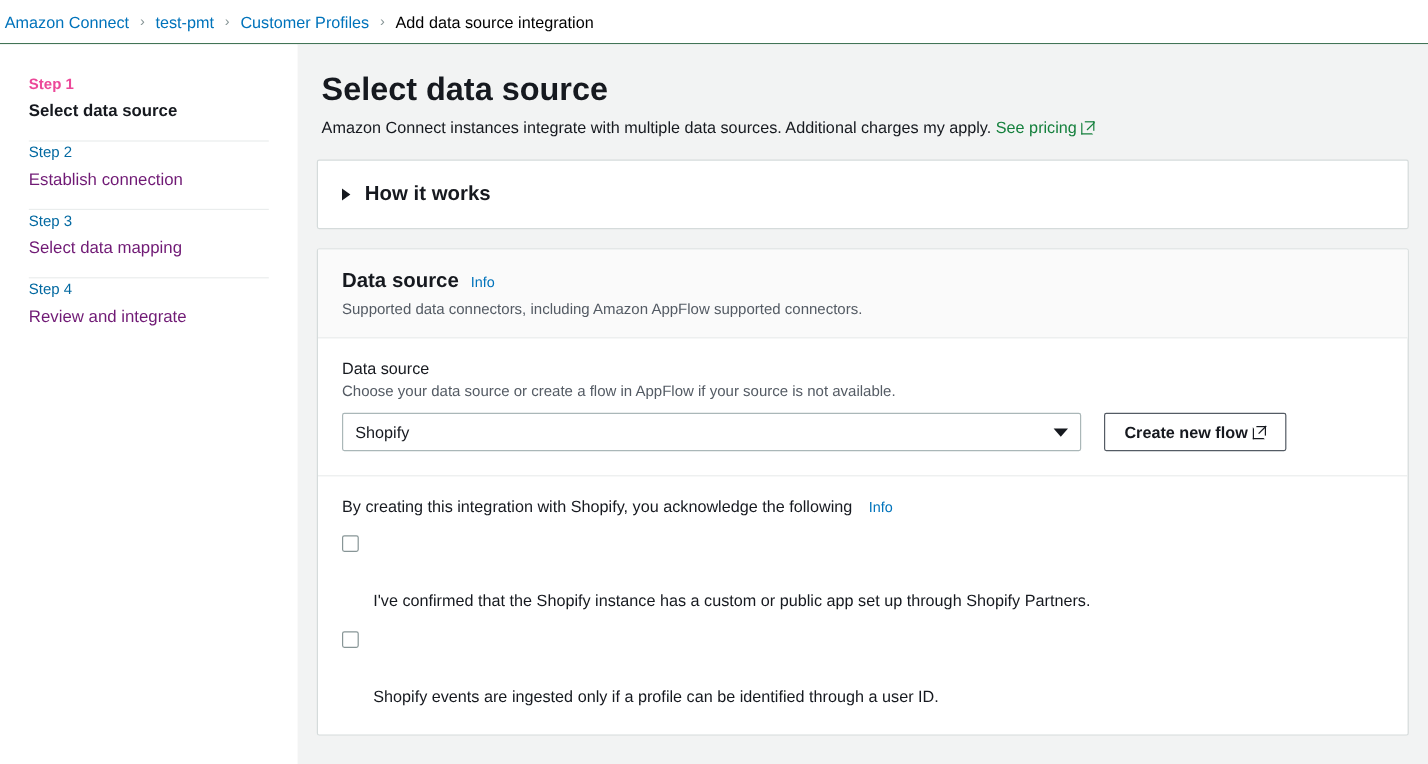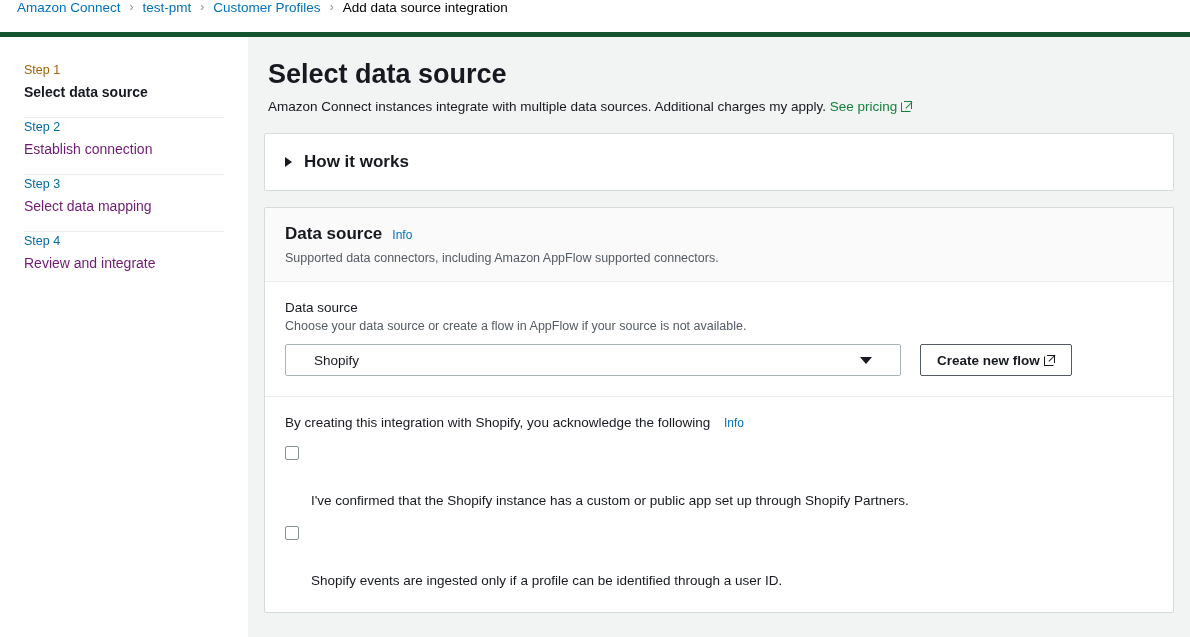--- a/index.html
+++ b/index.html
@@ -16,23 +16,24 @@
     width: 1190px; height: 637px;
     background: #ffffff;
     display: flex;
     flex-direction: column;
   }
 
   
   .breadcrumb {
     height: 37px;
     display: flex;
-    padding: 0 17px;
-    font-size: 13.5px;
-    border-bottom: 5px solid #14532d;
+    align-items: center;
+    padding: 0 4px;
+    font-size: 13.5px;
+    border-bottom: 1px solid #14532d;
     background: #ffffff;
     flex: 0 0 auto;
   }
   .crumb-link {
     color: #0073bb;
     text-decoration: none;
     cursor: pointer;
     white-space: nowrap;
   }
   .crumb-current {
@@ -71,21 +72,21 @@
     font-size: 12.5px;
     color: #0369a1;
     line-height: 18px;
     margin-bottom: 3px;
   }
   .step-title {
     font-size: 14px;
     line-height: 20px;
     color: #701a75;
   }
-  .step.active .step-num { color: #a16207; }
+  .step.active .step-num { color: #ec4899; font-weight: bold; }
   .step.active .step-title {
     color: #16191f;
     font-weight: bold;
   }
 
   
   .main {
     flex: 1 1 auto;
     background: #f2f3f3;
     padding: 20px 16px 0 16px;
@@ -220,21 +221,21 @@
     align-items: center;
   }
   .select {
     width: 616px;
     height: 32px;
     border: 1px solid #aab7b8;
     border-radius: 2px;
     background: #ffffff;
     display: flex;
     align-items: center;
-    padding: 0 28px;
+    padding: 0 10px;
     font-size: 13.5px;
     color: #16191f;
     cursor: pointer;
     position: relative;
   }
   .select .sel-value { flex: 1 1 auto; }
   .chevron {
     width: 0; height: 0;
     border-left: 6px solid transparent;
     border-right: 6px solid transparent;

